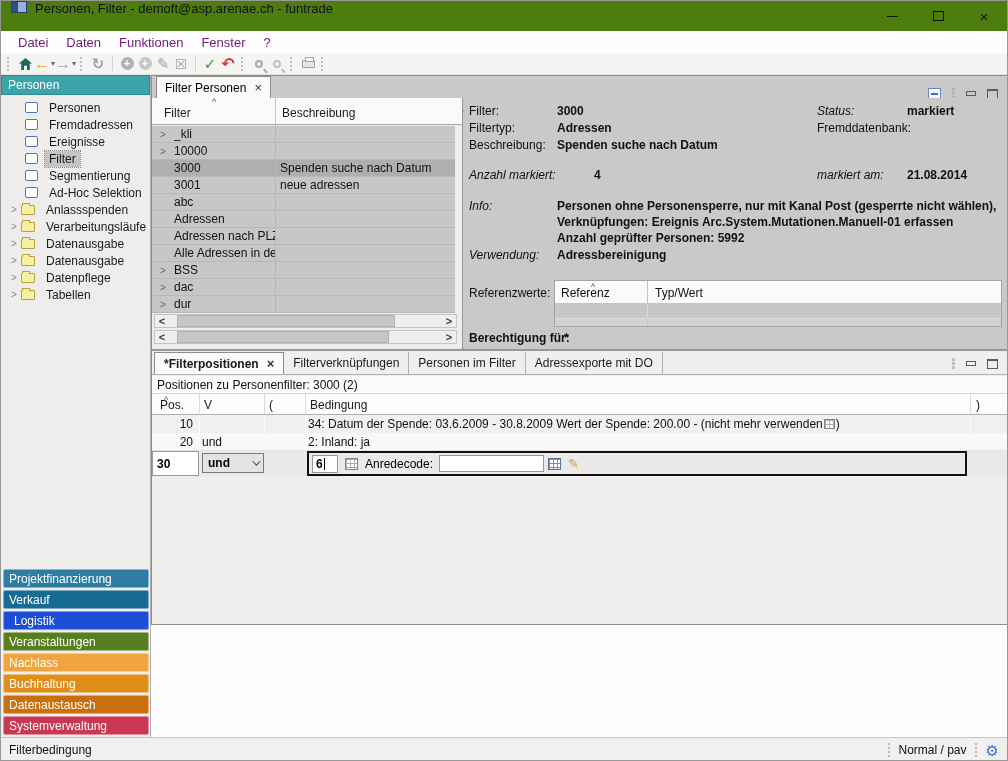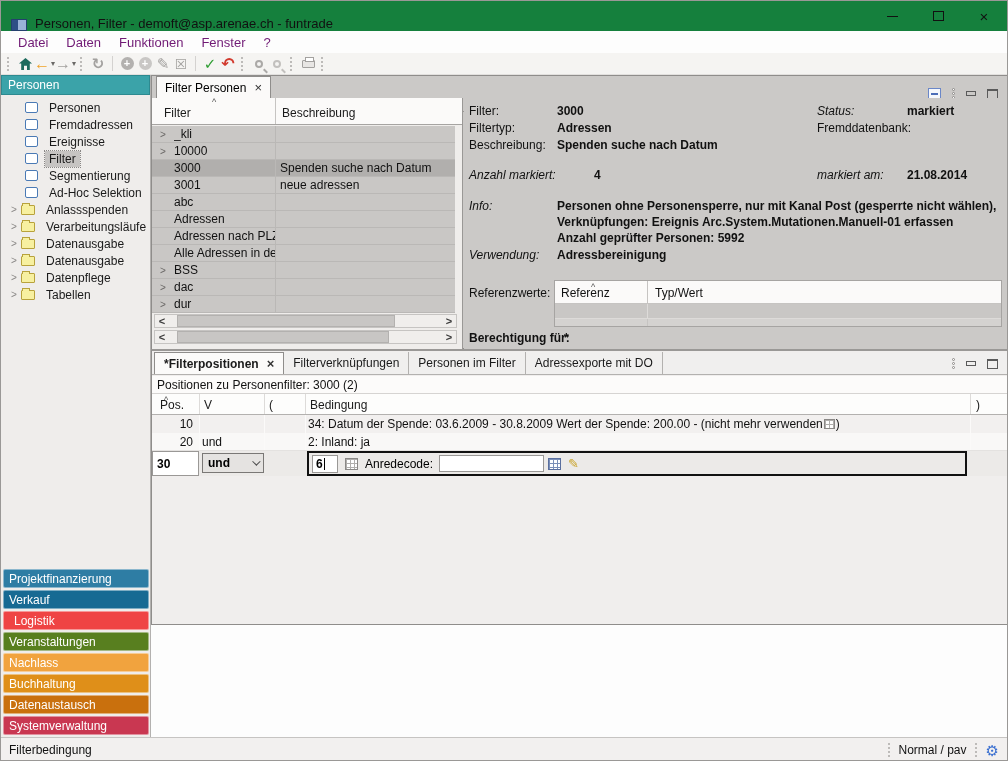--- a/index.html
+++ b/index.html
@@ -1,20 +1,20 @@
 <!DOCTYPE html>
 <html><head>
 <meta charset="utf-8">
 <style>
   html,body{margin:0;padding:0;background:#e8e6e4;}
   *{box-sizing:border-box;font-family:"Liberation Sans","DejaVu Sans",sans-serif;}
   .window{position:relative;width:1008px;height:761px;background:#fdfdfd;border:1px solid #9a9896;overflow:hidden;}
   .abs{position:absolute;}
   
-  .titlebar{left:0;top:0;width:100%;height:30px;background:#15803d;display:flex;align-items:flex-end;}
+  .titlebar{left:0;top:0;width:100%;height:30px;background:#4d7c0f;display:flex;align-items:flex-start;}
   .appicon{width:16px;height:12px;margin-left:10px;border:1px solid #24406e;background:linear-gradient(90deg,#2d4e86 0 45%,#9ab2d8 45% 100%);}
   .apptitle{margin-left:8px;font-size:13px;color:#111;}
   .wincontrols{margin-left:auto;display:flex;height:100%;}
   .winbtn{width:46px;height:100%;display:flex;align-items:center;justify-content:center;color:#111;}
   .min-glyph{width:11px;height:1px;background:#111;display:inline-block;}
   .max-glyph{width:11px;height:10px;border:1px solid #111;display:inline-block;}
   .close-glyph{font-size:15px;line-height:1;}
   
   .menubar{left:0;top:30px;width:100%;height:22px;background:#fdfdfd;display:flex;align-items:center;padding-left:8px;}
   .menuitem{font-size:13px;color:#701a75;padding:2px 9px;}
@@ -257,21 +257,21 @@
         <span class="folder-ic"></span>
         <span class="treelabel">Tabellen</span>
       </div>
 
     <div class="module" style="top: 494px; background: rgb(46, 125, 164);">
         <span>Projektfinanzierung</span>
       </div>
     <div class="module" style="top: 515px; background: rgb(23, 106, 147);">
         <span>Verkauf</span>
       </div>
-    <div class="module" style="top: 536px; background: #ef4444; padding-left: 10px;">
+    <div class="module" style="top: 536px; background: #1d4ed8; padding-left: 10px;">
         <span>Logistik</span>
       </div>
     <div class="module" style="top: 557px; background: rgb(88, 127, 31);">
         <span>Veranstaltungen</span>
       </div>
     <div class="module" style="top: 578px; background: rgb(241, 163, 62);">
         <span>Nachlass</span>
       </div>
     <div class="module" style="top: 599px; background: rgb(223, 143, 25);">
         <span>Buchhaltung</span>

